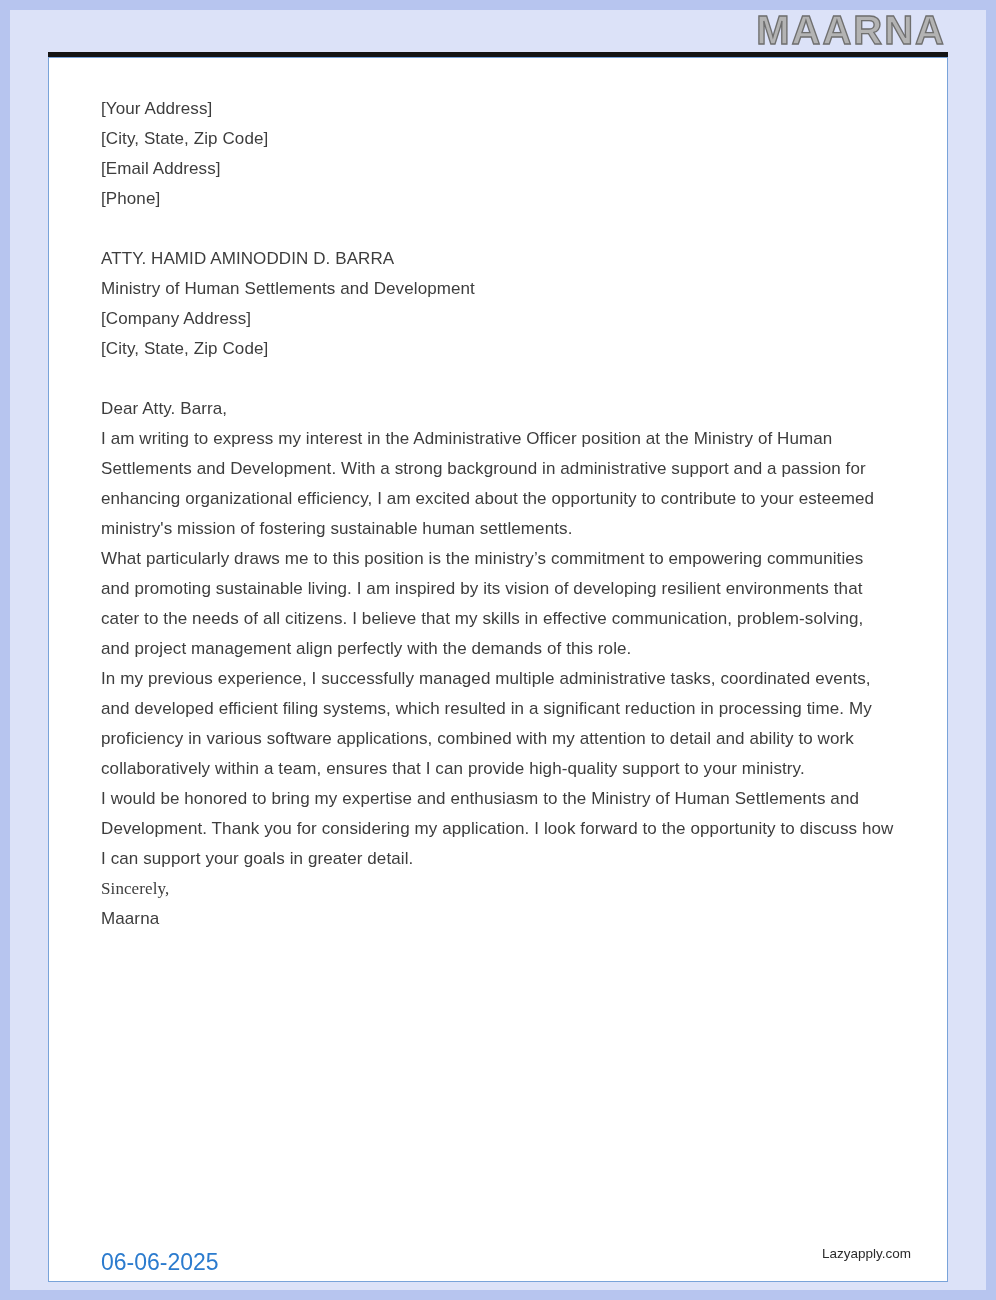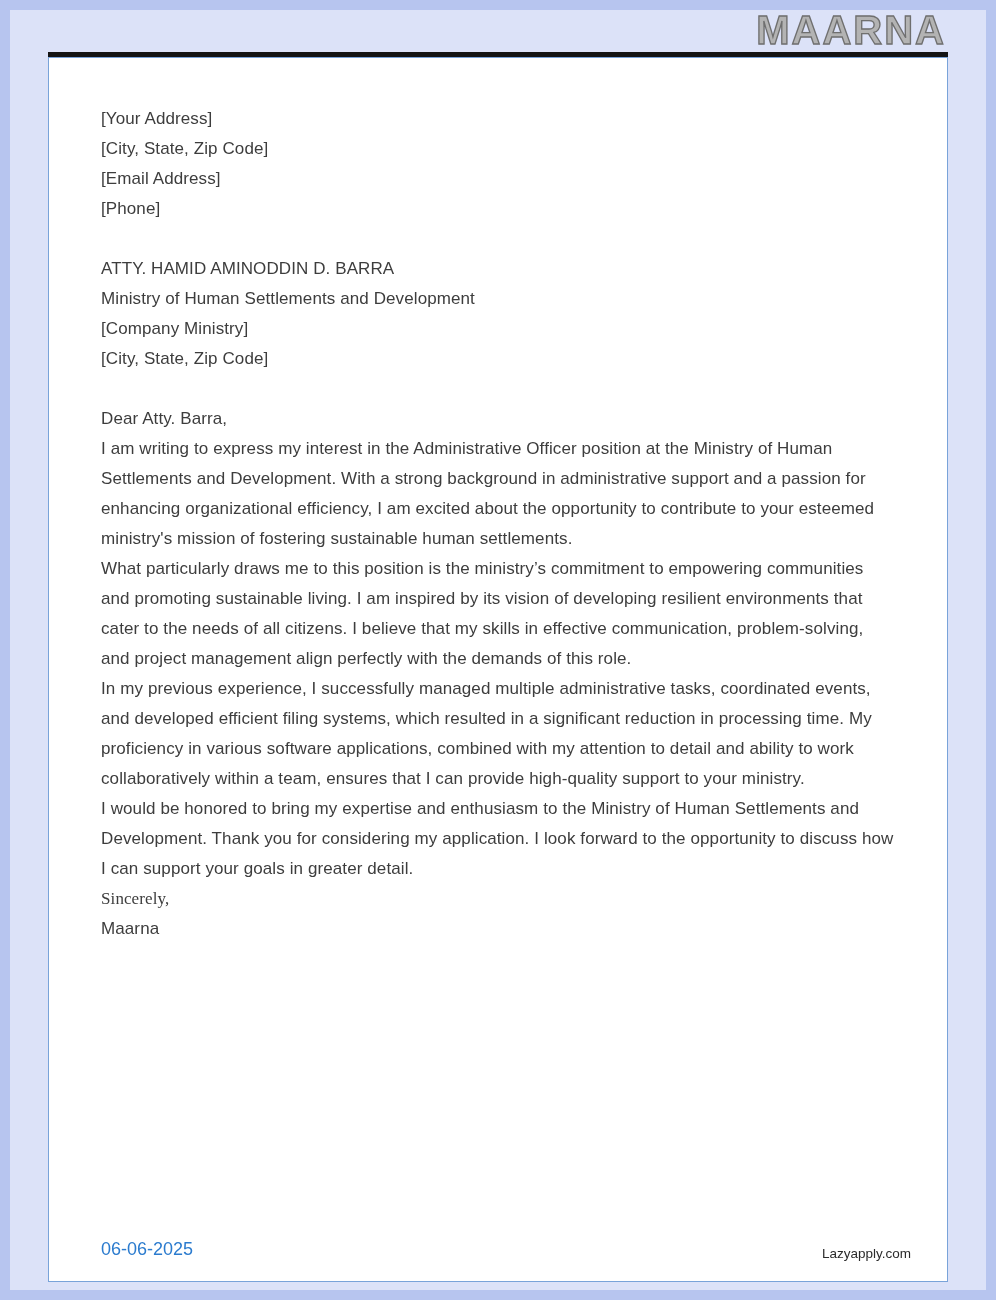--- a/index.html
+++ b/index.html
@@ -41,21 +41,21 @@
   }
   .page {
     position: absolute;
     left: 48px;
     right: 48px;
     top: 57px;
     bottom: 18px;
     background: #ffffff;
     border: 1px solid #79a3d9;
     box-sizing: border-box;
-    padding: 46px 52px 60px 52px;
+    padding: 36px 52px 60px 52px;
   }
   .page p {
     margin: 0;
     font-size: 17px;
     line-height: 30px;
     color: #3d3d3d;
     letter-spacing: 0.1px;
   }
   .block {
     margin-bottom: 30px;
@@ -63,22 +63,22 @@
   .sig-block p {
     margin-bottom: 0;
   }
   .closing {
     margin-bottom: 30px;
     font-family: Liberation Serif, serif;
   }
   .footer-date {
     position: absolute;
     left: 52px;
-    bottom: 21px;
-    font-size: 18px;
+    bottom: 8px;
+    font-size: 23px;
     line-height: 22px;
     color: #2b7bce;
   }
   .watermark {
     position: absolute;
     right: 36px;
     bottom: 20px;
     font-size: 13.5px;
     color: #2b2b2b;
   }
@@ -97,21 +97,21 @@
   <div class="block">
     <p>[Your Address]</p>
     <p>[City, State, Zip Code]</p>
     <p>[Email Address]</p>
     <p>[Phone]</p>
   </div>
 
   <div class="block">
     <p>ATTY. HAMID AMINODDIN D. BARRA</p>
     <p>Ministry of Human Settlements and Development</p>
-    <p>[Company Ministry]</p>
+    <p>[Company Address]</p>
     <p>[City, State, Zip Code]</p>
   </div>
 
   <p class="block">Dear Atty. Barra,</p>
 
   <p class="block">I am writing to express my interest in the Administrative Officer position at the Ministry of Human Settlements and Development. With a strong background in administrative support and a passion for enhancing organizational efficiency, I am excited about the opportunity to contribute to your esteemed ministry's mission of fostering sustainable human settlements.</p>
   <p class="block">What particularly draws me to this position is the ministry’s commitment to empowering communities and promoting sustainable living. I am inspired by its vision of developing resilient environments that cater to the needs of all citizens. I believe that my skills in effective communication, problem-solving, and project management align perfectly with the demands of this role.</p>
   <p class="block">In my previous experience, I successfully managed multiple administrative tasks, coordinated events, and developed efficient filing systems, which resulted in a significant reduction in processing time. My proficiency in various software applications, combined with my attention to detail and ability to work collaboratively within a team, ensures that I can provide high-quality support to your ministry.</p>
   <p class="block">I would be honored to bring my expertise and enthusiasm to the Ministry of Human Settlements and Development. Thank you for considering my application. I look forward to the opportunity to discuss how I can support your goals in greater detail.</p>
 

